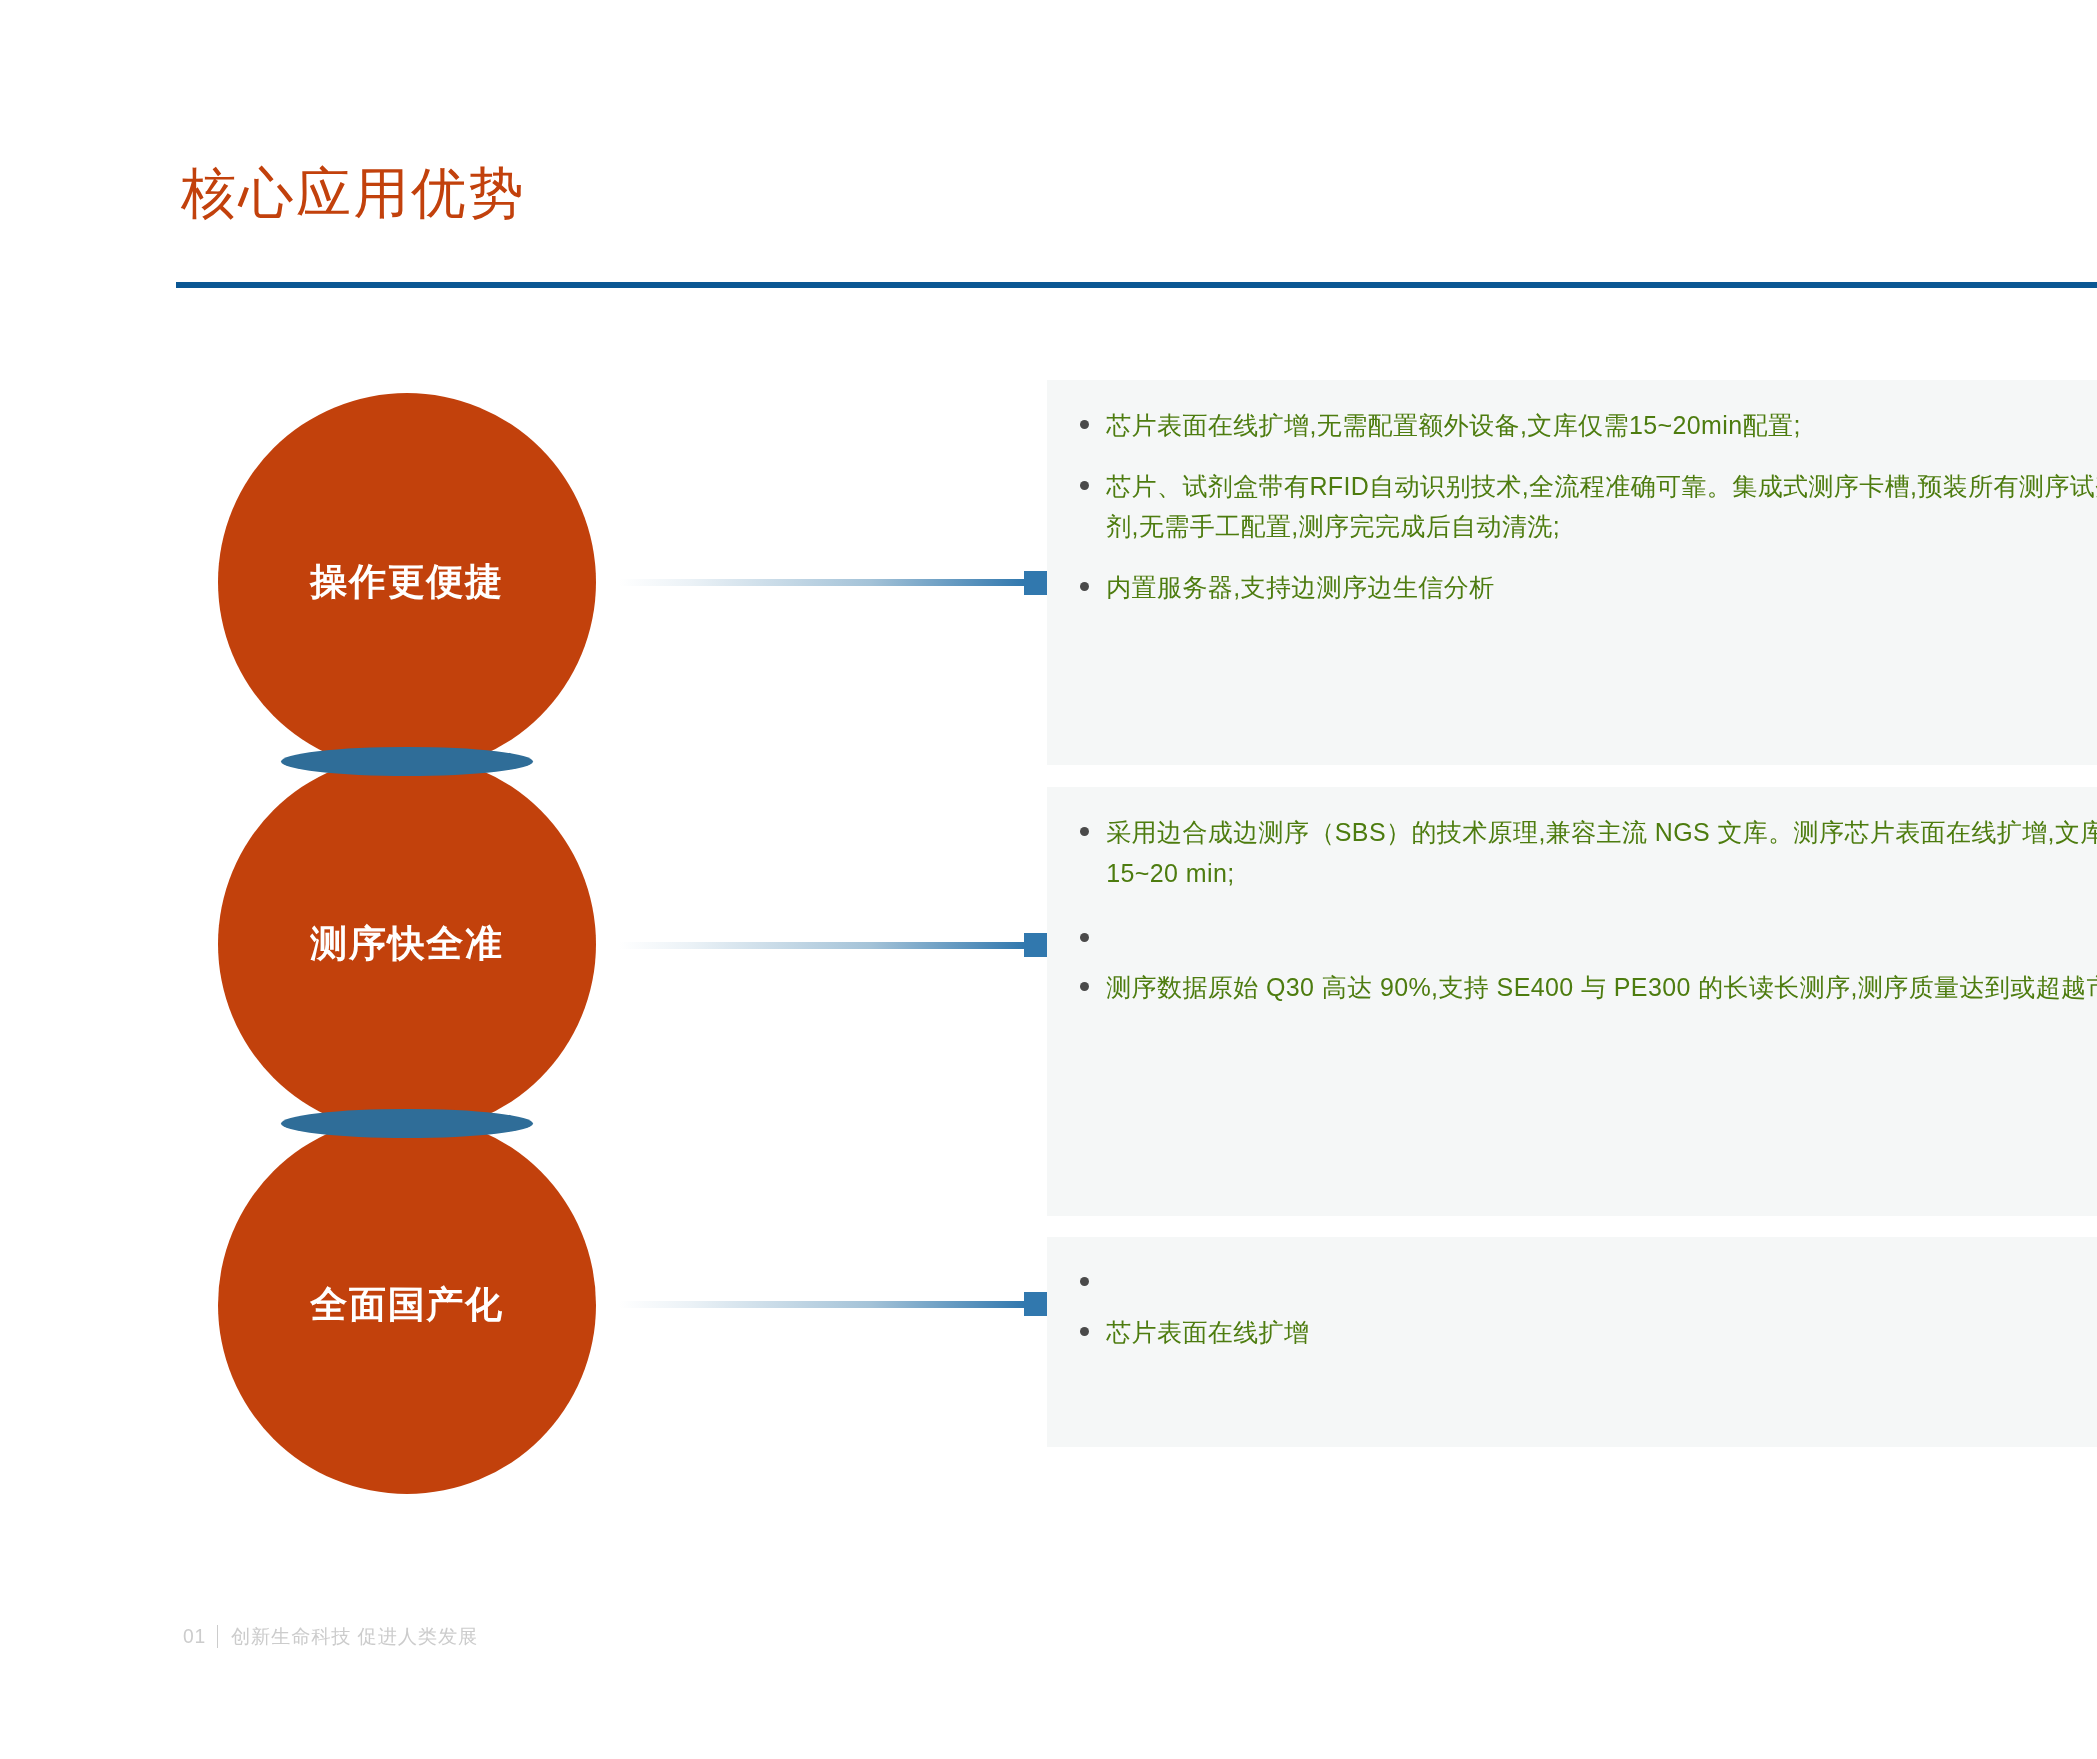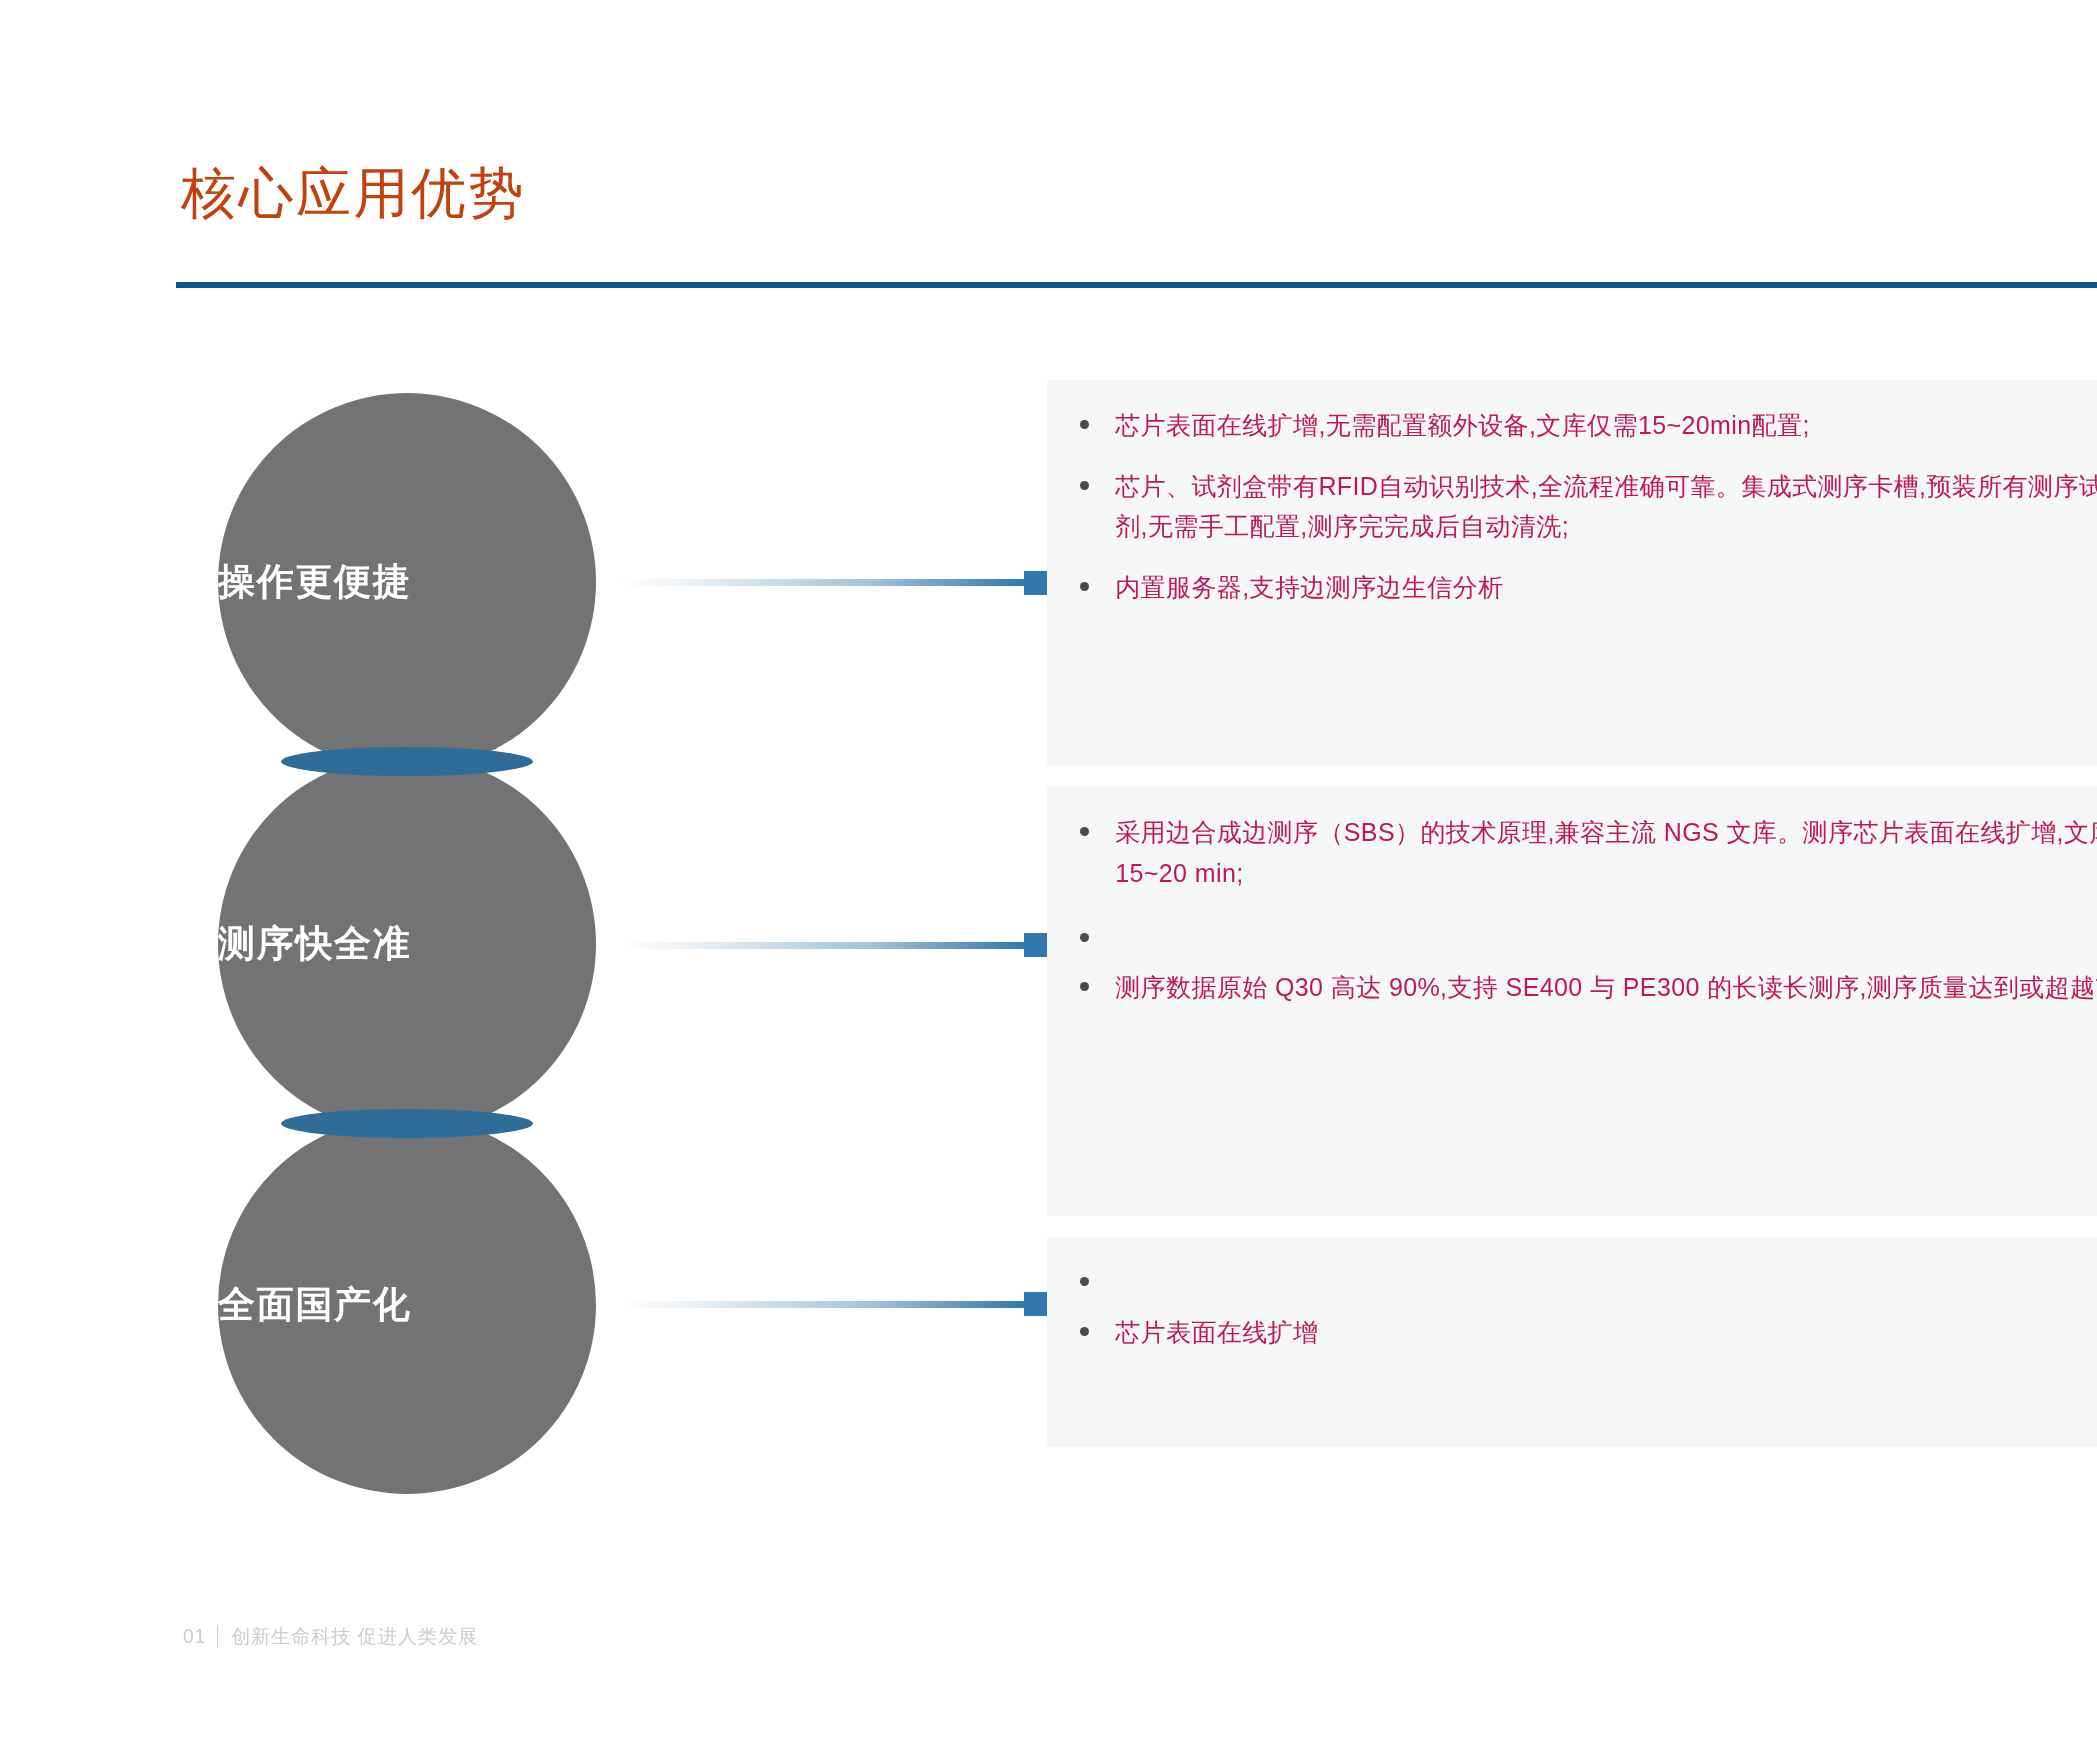--- a/index.html
+++ b/index.html
@@ -26,22 +26,22 @@
   }
 
   
   #circle-stack{
     position:absolute;left:218px;top:393px;
     width:378px;height:1059px;
   }
   .circle{
     position:absolute;left:0;width:378px;height:378px;
     border-radius:50%;
-    background:#737373;
-    display:flex;align-items:center;
+    background:#c2410c;
+    display:flex;align-items:center;justify-content:center;
   }
   .circle.c1{top:0px;}
   .circle.c2{top:362px;}
   .circle.c3{top:723px;}
   
   .lens{
     position:absolute;left:63px;width:252px;height:29px;
     background:#2f6d98;
     border-radius:50%;
     pointer-events:none;
@@ -89,25 +89,24 @@
     margin:0 0 22.7px 0;
   }
   .bullet-row:last-child{margin-bottom:0;}
   .bullet-dot{
     flex:0 0 auto;
     width:9.2px;height:9.2px;border-radius:50%;
     background:#4a4a4a;
     margin-top:15px;margin-right:17px;
   }
   .bullet-text{
-    color:#be185d;
+    color:#4d7c0f;
     font-size:25px;
     line-height:1.62;
     letter-spacing:0.4px;
-    margin-left:9px;
   }
 
   
   #panel-1 .bullet-row{margin-bottom:20px;}
   #panel-2 .bullet-row{margin-bottom:25px;}
   #panel-3 .bullet-row{margin-bottom:26px;}
 
   
   #footer{
     position:absolute;left:183px;top:1623px;

